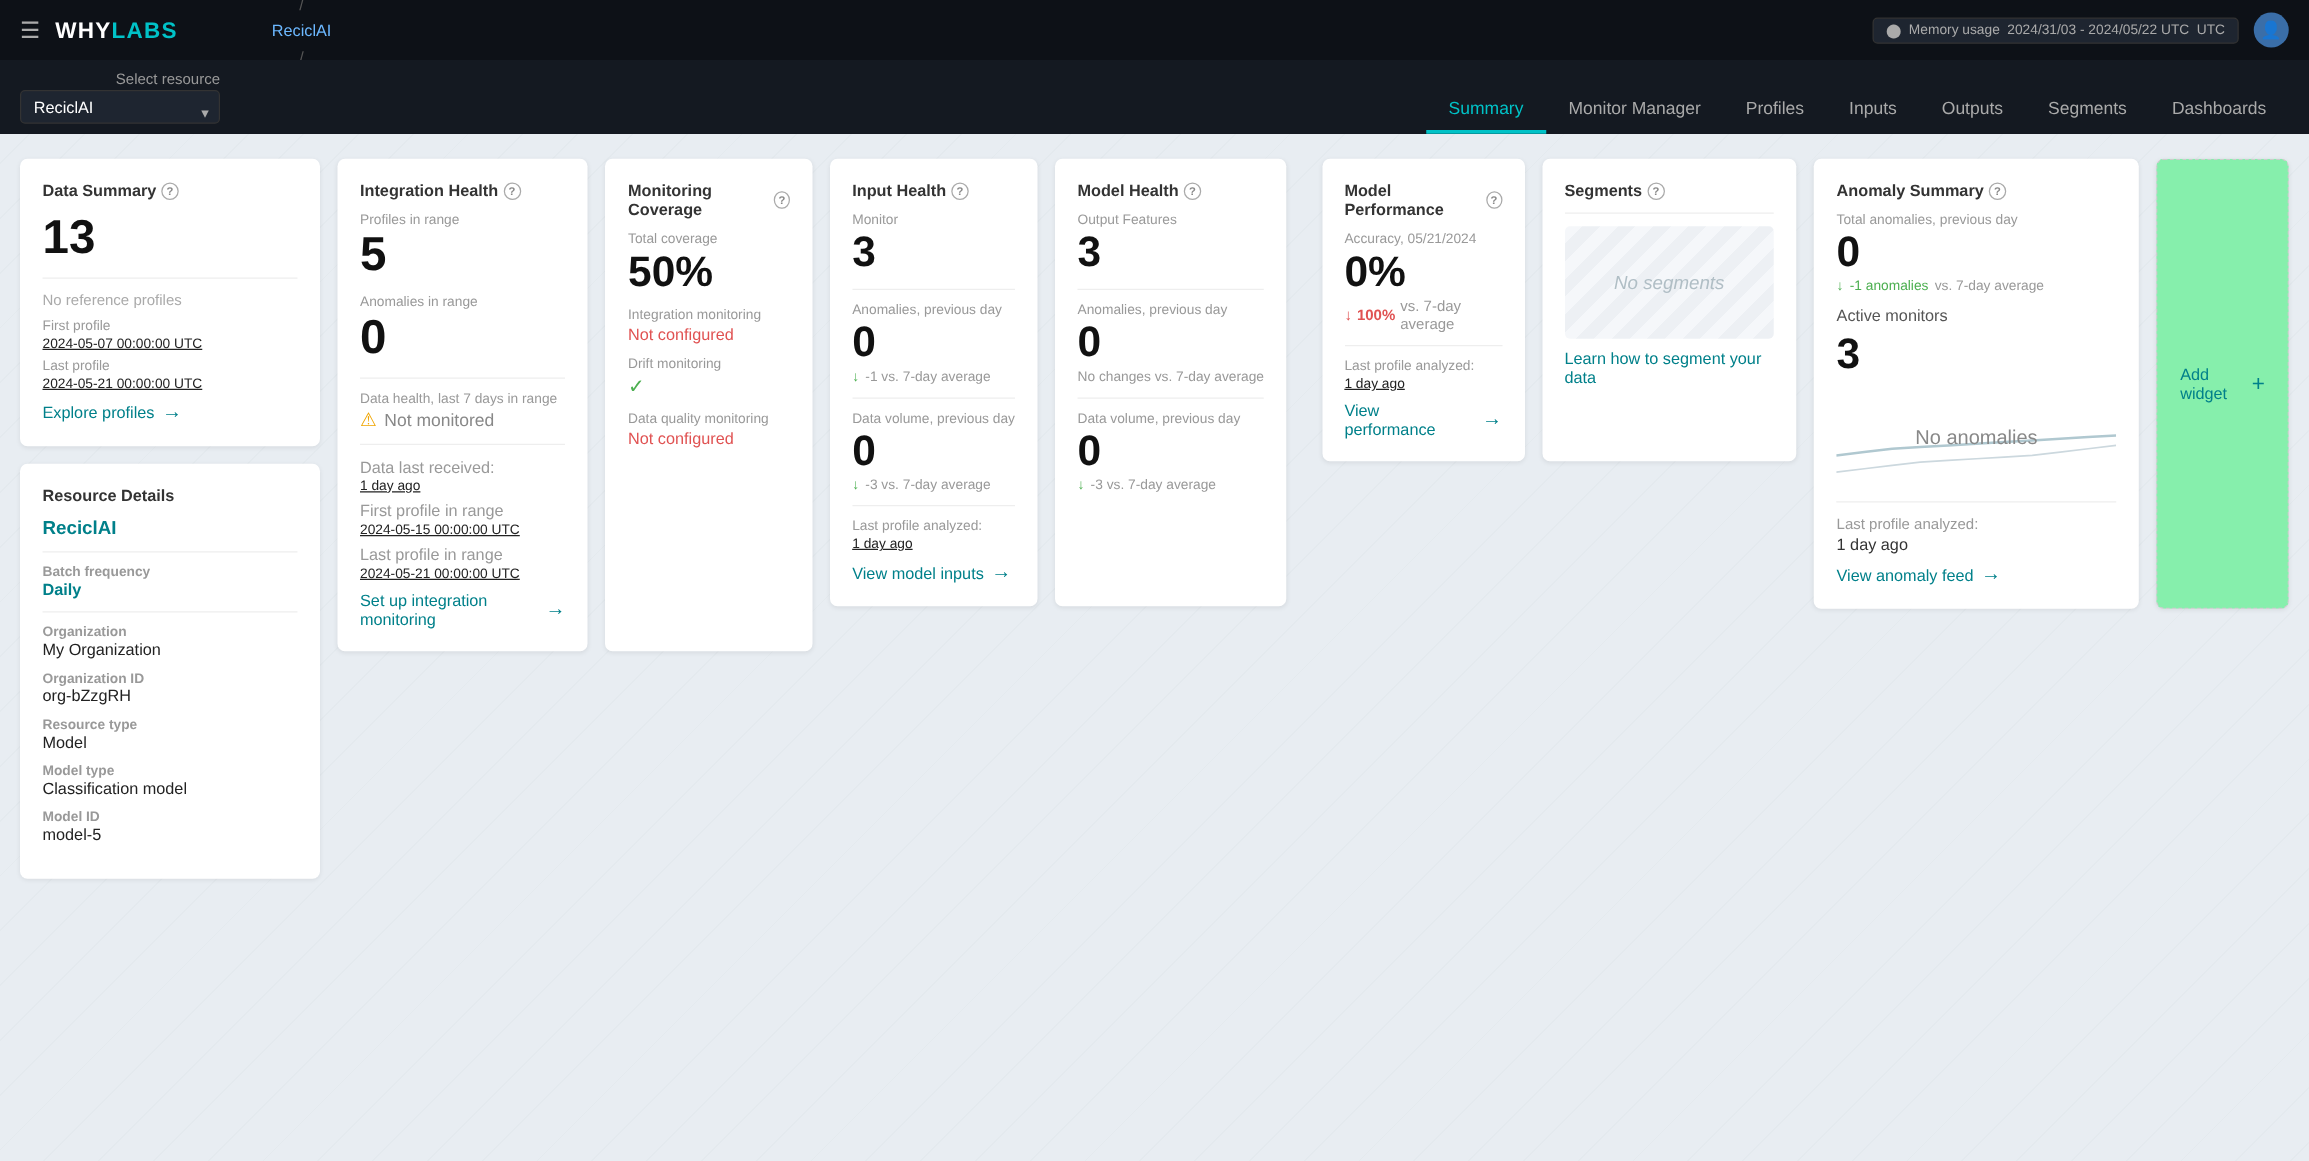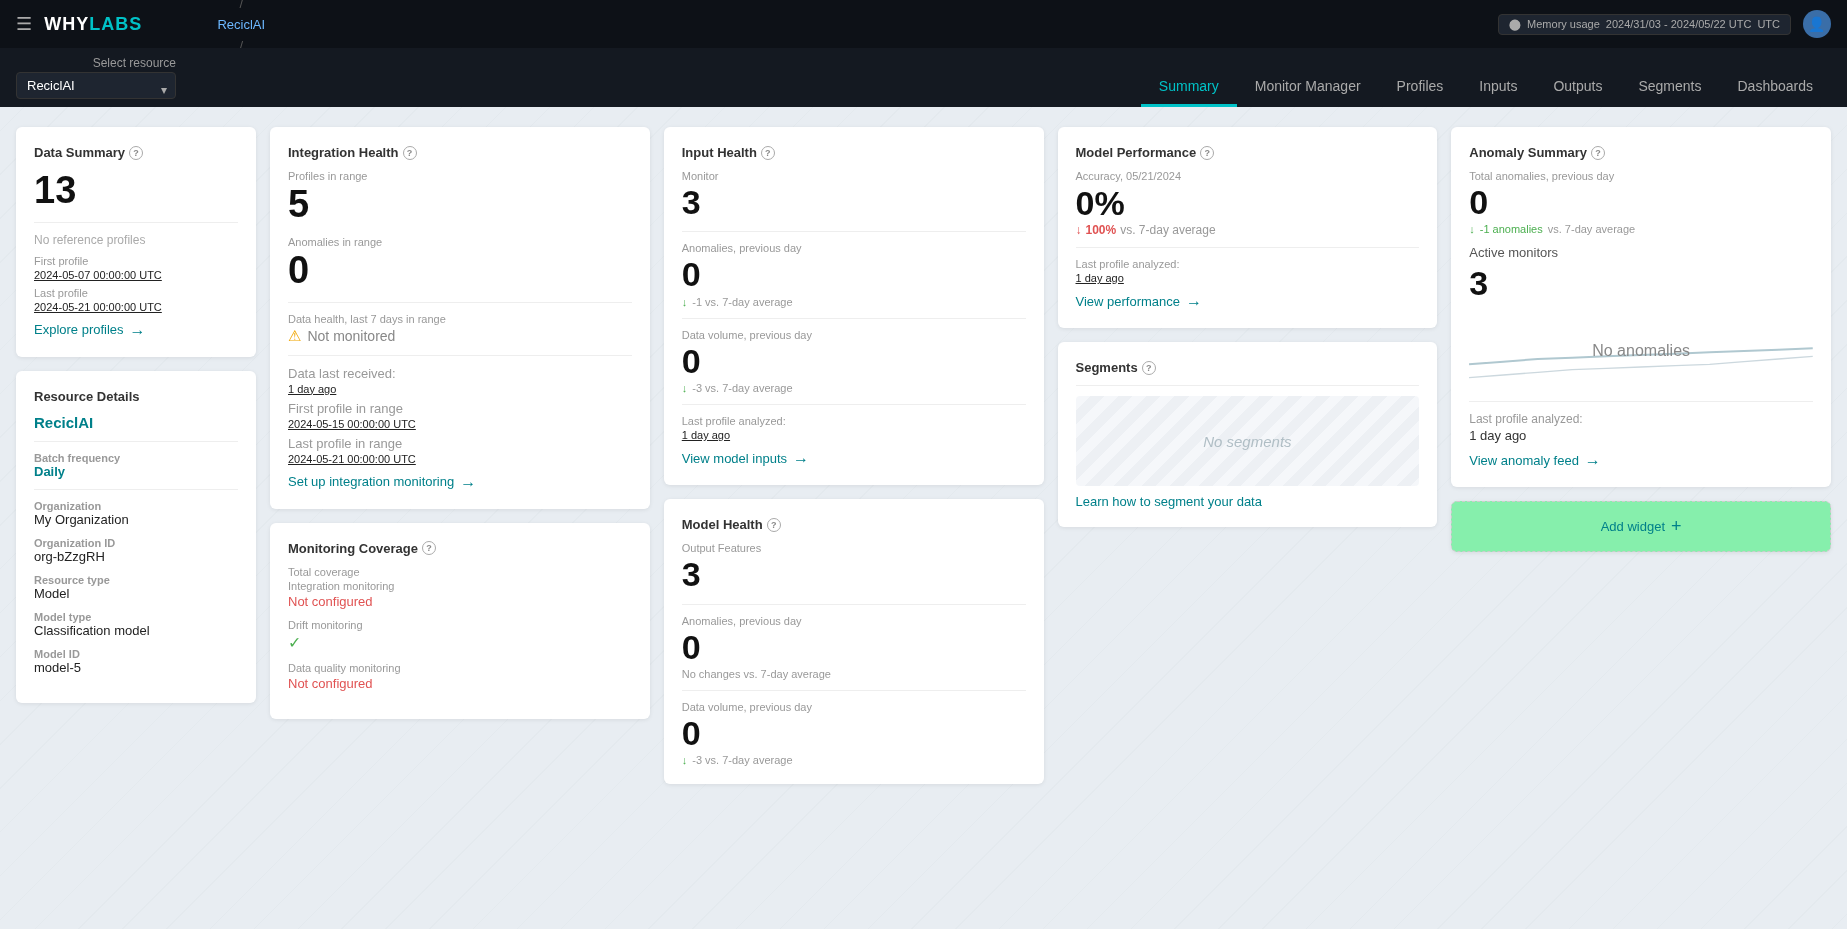--- a/index.html
+++ b/index.html
@@ -182,21 +182,21 @@
       display: flex;
       align-items: center;
       justify-content: center;
       cursor: pointer;
       border: 1px dashed #ccc;
     }
     .add-widget-link { color: #00808a; font-size: 13px; display: flex; align-items: center; gap: 6px; }
     .plus-icon { font-size: 18px; font-weight: 300; }
 
     
-    .mid-col { display: flex; flex-direction: column; gap: 14px; }
+    .mid-col { display: flex; gap: 14px; }
 
     
     body::before {
       content: '';
       position: fixed;
       top: 0; left: 0; right: 0; bottom: 0;
       background: repeating-linear-gradient(
         135deg,
         transparent,
         transparent 30px,
@@ -345,20 +345,21 @@
         <span class="arrow-icon">→</span>
       </a>
     </div>
 
     <div class="card">
       <div class="card-title">
         <span>Monitoring Coverage</span>
         <span class="help-icon">?</span>
       </div>
       <div class="muted-label">Total coverage</div>
+      <div class="coverage-pct">50%</div>
       <div class="detail-row">
         <div class="coverage-label">Integration monitoring</div>
         <div class="not-configured">Not configured</div>
       </div>
       <div class="detail-row">
         <div class="coverage-label">Drift monitoring</div>
         <div class="configured-ok">✓</div>
       </div>
       <div class="detail-row">
         <div class="coverage-label">Data quality monitoring</div>

